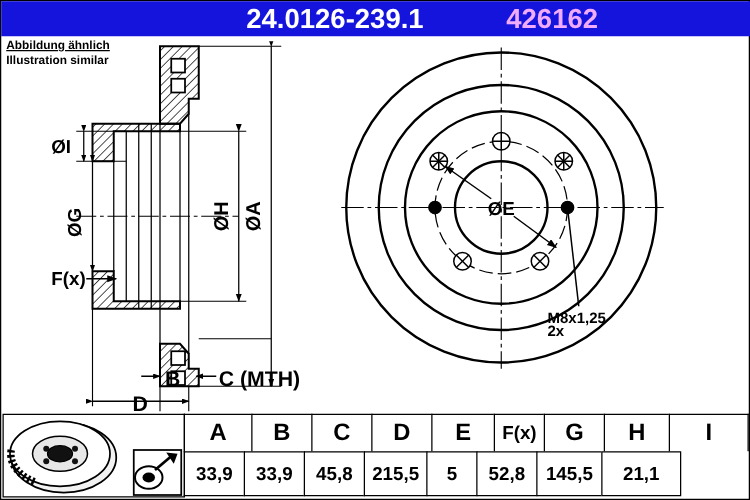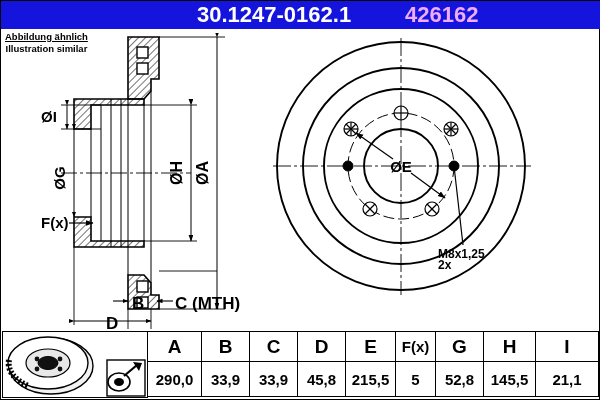--- a/index.html
+++ b/index.html
@@ -18,21 +18,21 @@
           font-family:"Liberation Serif",serif;}
   #logo .underline{position:absolute;left:6px;top:21px;width:86px;height:2px;
           background:#fff;transform:skewX(-20deg);}
   #partno{position:absolute;left:196px;top:1px;font-size:22px;font-weight:bold;
           color:#fff;letter-spacing:0px;}
   #refno{position:absolute;left:404px;top:1px;font-size:22px;font-weight:bold;
           color:#f0abfc;}
 
   
   #note{position:absolute;left:4px;top:30px;font-size:9.5px;font-weight:bold;
-        line-height:11.5px;text-align:center;}
+        line-height:11.5px;}
   #note .u{text-decoration:underline;}
 
   
   #draw{position:absolute;left:0;top:32px;width:552px;height:302px;}
   #draw svg{display:block;}
 
   
   #table{position:absolute;left:1px;top:330px;width:597px;height:68px;}
   .trow{display:flex;width:100%;}
   .cell{border-left:1px solid #000;border-top:1px solid #000;
@@ -46,21 +46,21 @@
            border:1px solid #000;border-right:1px solid #000;
            box-sizing:border-box;overflow:hidden;background:#fff;}
   #tcols{position:absolute;left:145px;top:0;width:452px;}
 </style>
 </head>
 <body>
 
 <div id="sheet">
 
   <div id="header">
-    <div id="partno">30.1247-0162.1</div>
+    <div id="partno">24.0126-239.1</div>
     <div id="refno">426162</div>
   </div>
 
   <div id="note">
     <div><span class="u">Abbildung ähnlich</span></div>
     <div>Illustration similar</div>
   </div>
 
   <div id="draw">
   <svg width="600" height="302" viewBox="0 0 600 302">
@@ -250,21 +250,20 @@
         <div class="cell hdr" style="width:48px">B</div>
         <div class="cell hdr" style="width:48px">C</div>
         <div class="cell hdr" style="width:48px">D</div>
         <div class="cell hdr" style="width:50px">E</div>
         <div class="cell hdr" style="width:40px;font-size:15px">F(x)</div>
         <div class="cell hdr" style="width:48px">G</div>
         <div class="cell hdr" style="width:52px">H</div>
         <div class="cell hdr lastc" style="width:64px">I</div>
       </div>
       <div class="trow botrow">
-        <div class="cell val" style="width:54px">290,0</div>
         <div class="cell val" style="width:48px">33,9</div>
         <div class="cell val" style="width:48px">33,9</div>
         <div class="cell val" style="width:48px">45,8</div>
         <div class="cell val" style="width:50px">215,5</div>
         <div class="cell val" style="width:40px">5</div>
         <div class="cell val" style="width:48px">52,8</div>
         <div class="cell val" style="width:52px">145,5</div>
         <div class="cell val lastc" style="width:64px">21,1</div>
       </div>
     </div>

